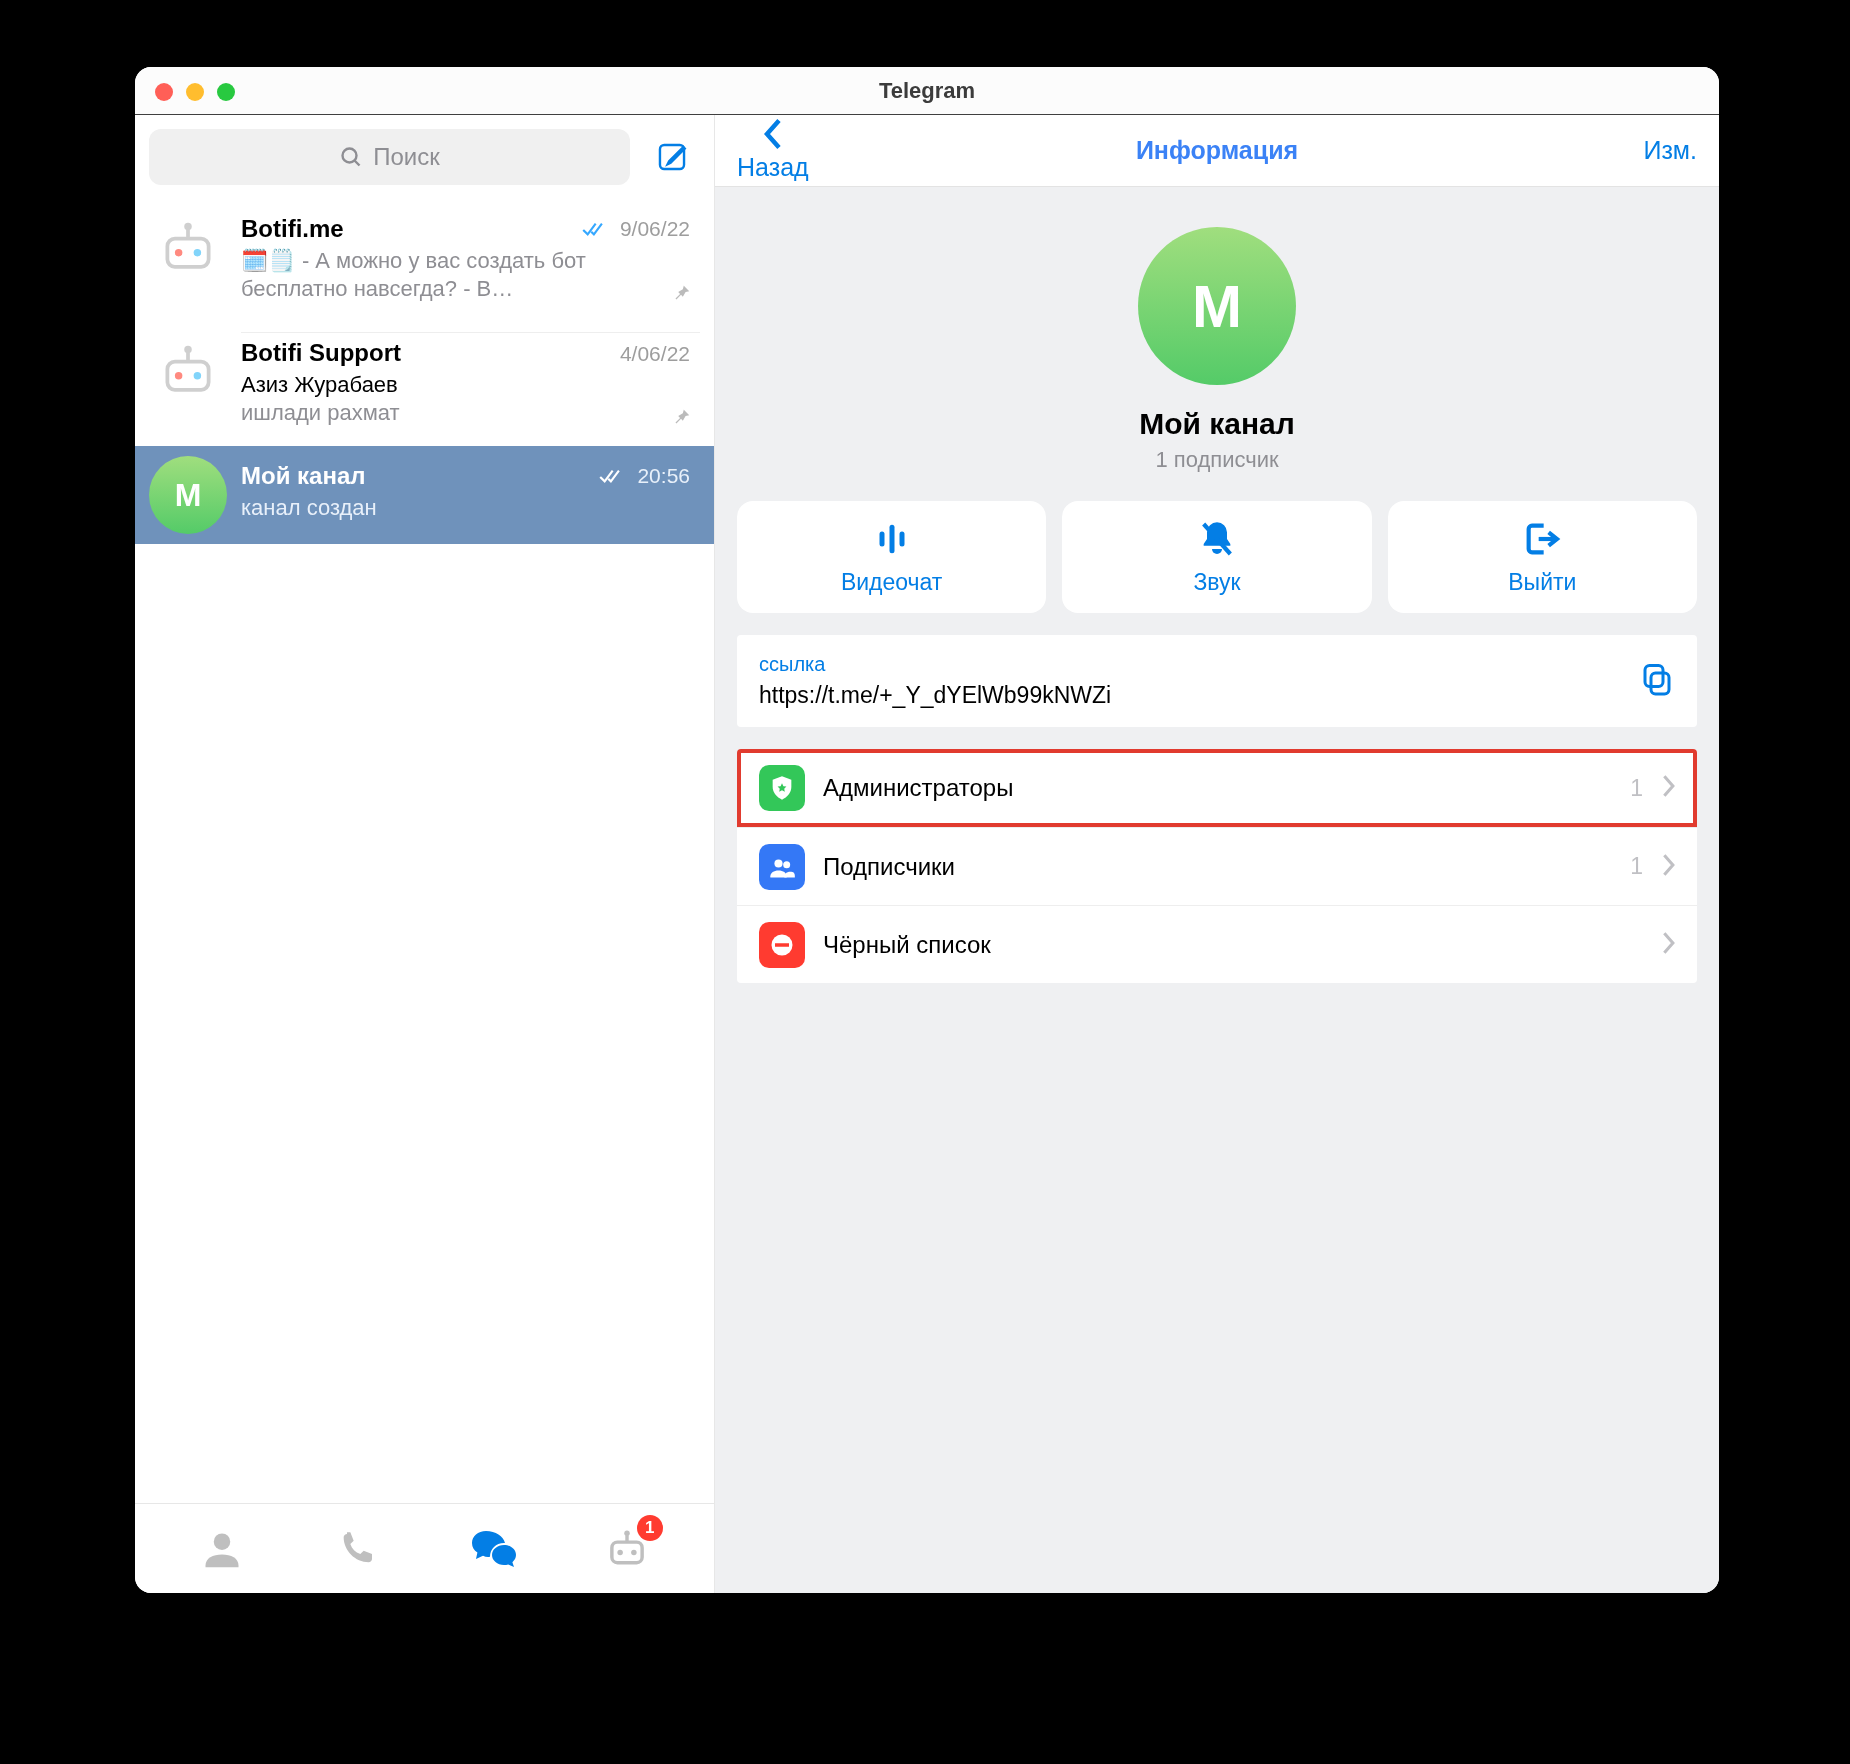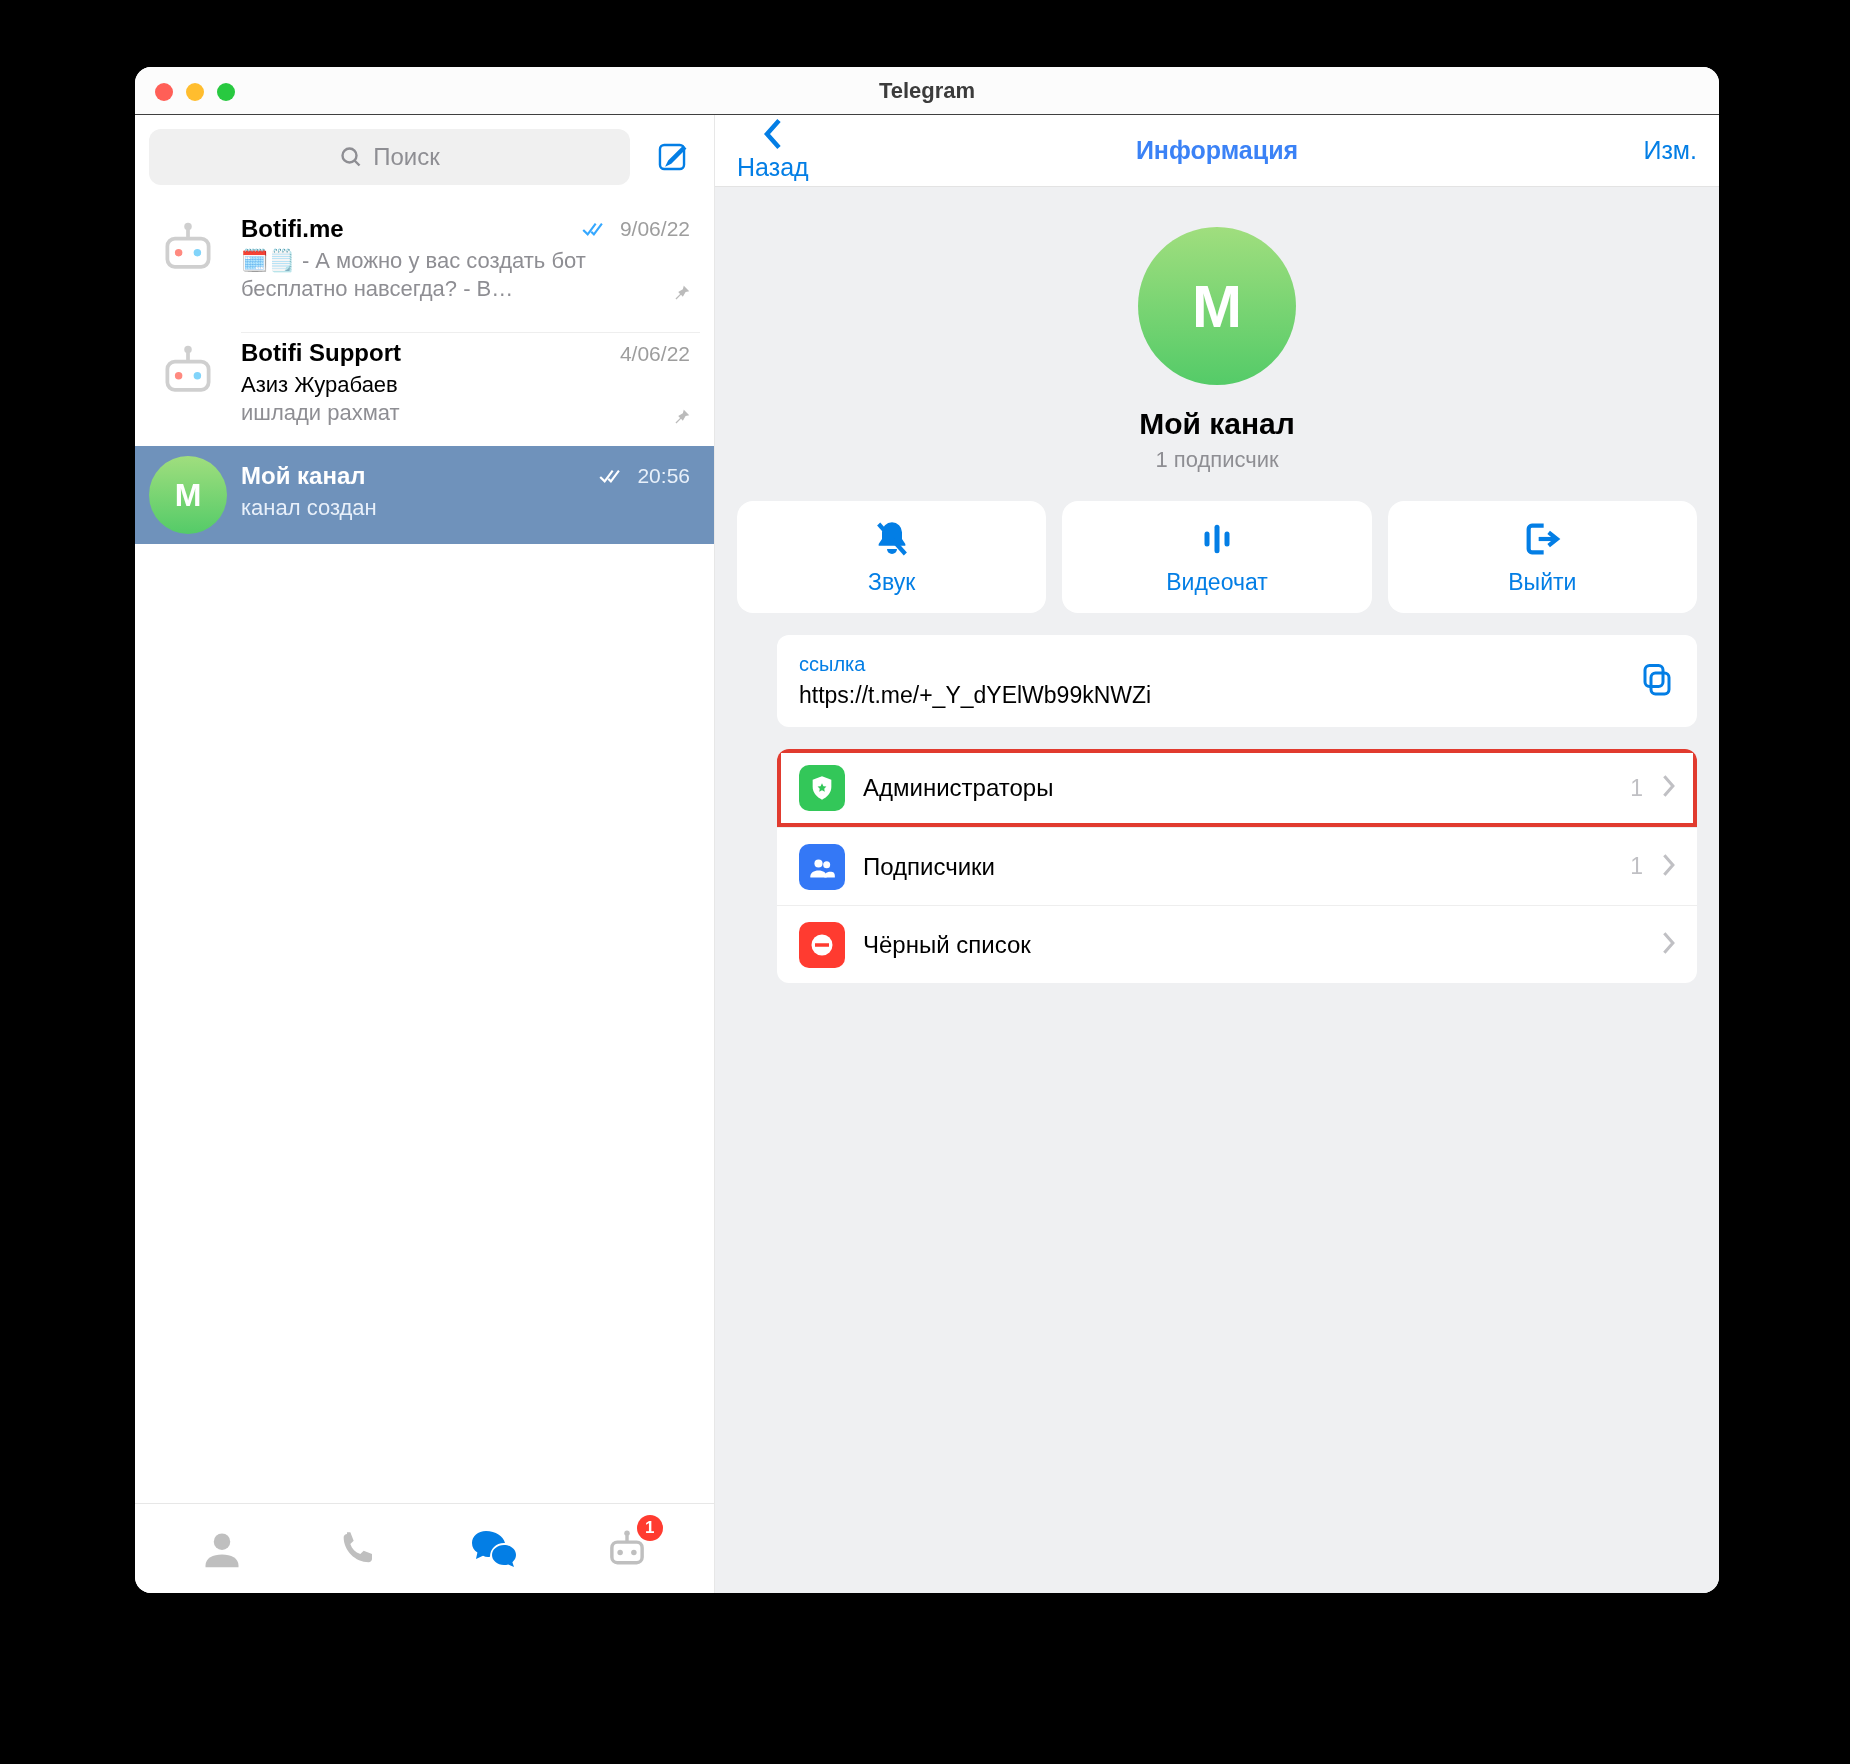--- a/index.html
+++ b/index.html
@@ -59,21 +59,21 @@
 
   .profile { text-align:center; padding:40px 0 24px 0; }
   .bigav { width:158px; height:158px; border-radius:50%; margin:0 auto; background:linear-gradient(180deg,#a0de7e,#54cb68); display:flex; align-items:center; justify-content:center; color:#fff; font-size:60px; font-weight:600; }
   .profile h2 { margin:22px 0 6px 0; font-size:30px; font-weight:600; color:#000; }
   .profile .sub { font-size:22px; color:#8e8e93; }
 
   .actionrow { display:flex; gap:16px; margin-top:4px; }
   .actioncard { flex:1; height:112px; background:#fff; border-radius:16px; display:flex; flex-direction:column; align-items:center; justify-content:center; gap:10px; color:#037ee5; font-size:23px; }
   .actioncard svg { width:40px; height:40px; }
 
-  .card { background:#fff; border-radius:12px; margin-top:22px; overflow:hidden;margin-left:40px; }
+  .card { background:#fff; border-radius:4px; margin-top:22px; overflow:hidden; }
   .linkcard { padding:18px 22px; display:flex; align-items:center; gap:18px; }
   .linkcard .txt { flex:1; }
   .linkcard .label { color:#037ee5; font-size:20px; }
   .linkcard .url { color:#000; font-size:23px; padding-top:6px; word-break:break-all; }
   .copybtn { color:#037ee5; }
 
   .mgmt-row { display:flex; align-items:center; height:78px; padding:0 22px; gap:18px; border-top:1px solid #eee; }
   .mgmt-row:first-child{ border-top:none; }
   .mgmt-row.hl { outline:4px solid #e13b2f; outline-offset:-4px; }
   .sqicon { width:46px; height:46px; border-radius:10px; display:flex; align-items:center; justify-content:center; color:#fff; }
@@ -238,34 +238,34 @@
 
         <div class="scroll">
           <div class="profile">
             <div class="bigav">М</div>
             <h2>Мой канал</h2>
             <div class="sub">1 подписчик</div>
           </div>
 
           <div class="actionrow">
             <div class="actioncard">
+              <svg viewBox="0 0 24 24" fill="none" stroke="currentColor" stroke-width="3" stroke-linecap="round">
+                  <line x1="6" y1="9" x2="6" y2="15"></line>
+                  <line x1="12" y1="5" x2="12" y2="19"></line>
+                  <line x1="18" y1="9" x2="18" y2="15"></line>
+                </svg>
+              <span>Видеочат</span>
+            </div>
+            <div class="actioncard">
               <svg viewBox="0 0 24 24" fill="currentColor">
                   <path d="M12 2a6 6 0 00-6 6v4l-2 3v1h16v-1l-2-3V8a6 6 0 00-6-6z"></path>
                   <path d="M9 18a3 3 0 006 0"></path>
                   <line x1="4" y1="3" x2="20" y2="21" stroke="currentColor" stroke-width="2.5"></line>
                 </svg>
               <span>Звук</span>
-            </div>
-            <div class="actioncard">
-              <svg viewBox="0 0 24 24" fill="none" stroke="currentColor" stroke-width="3" stroke-linecap="round">
-                  <line x1="6" y1="9" x2="6" y2="15"></line>
-                  <line x1="12" y1="5" x2="12" y2="19"></line>
-                  <line x1="18" y1="9" x2="18" y2="15"></line>
-                </svg>
-              <span>Видеочат</span>
             </div>
             <div class="actioncard">
               <svg viewBox="0 0 24 24" fill="none" stroke="currentColor" stroke-width="2.5">
                   <path d="M13 4H6a2 2 0 00-2 2v12a2 2 0 002 2h7"></path>
                   <path d="M16 8l5 4-5 4"></path>
                   <line x1="10" y1="12" x2="21" y2="12"></line>
                 </svg>
               <span>Выйти</span>
             </div>
           </div>

